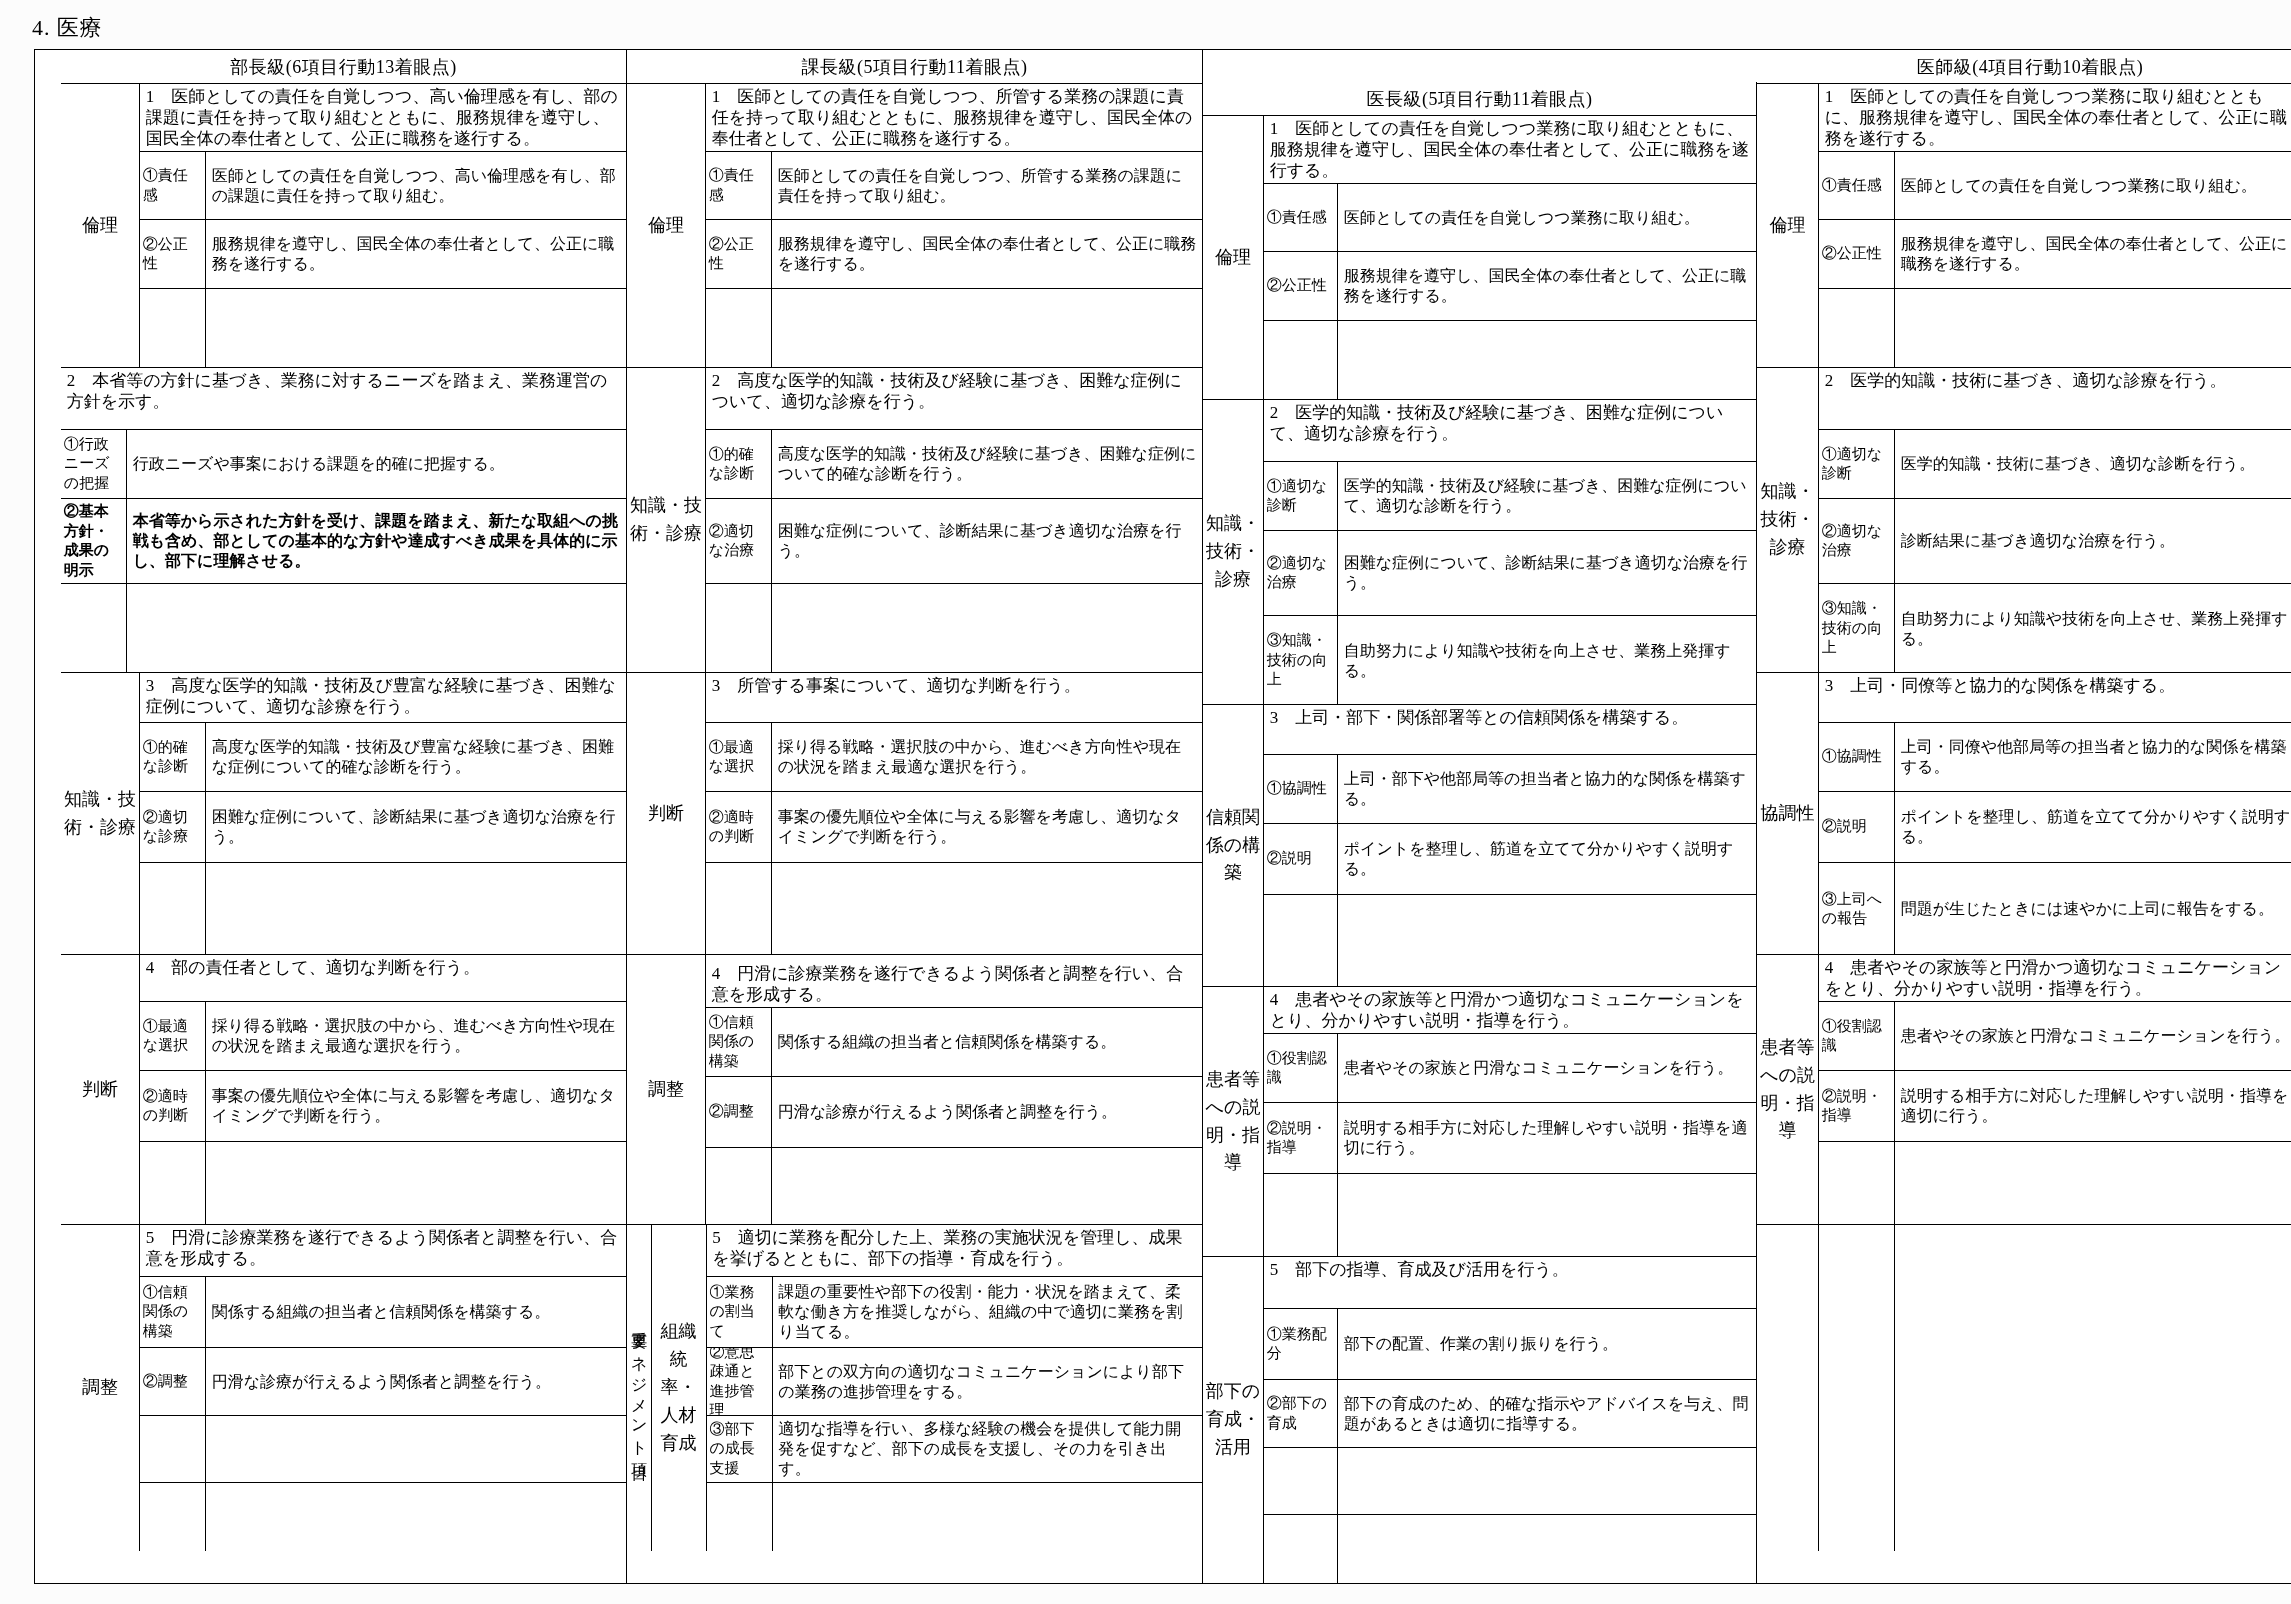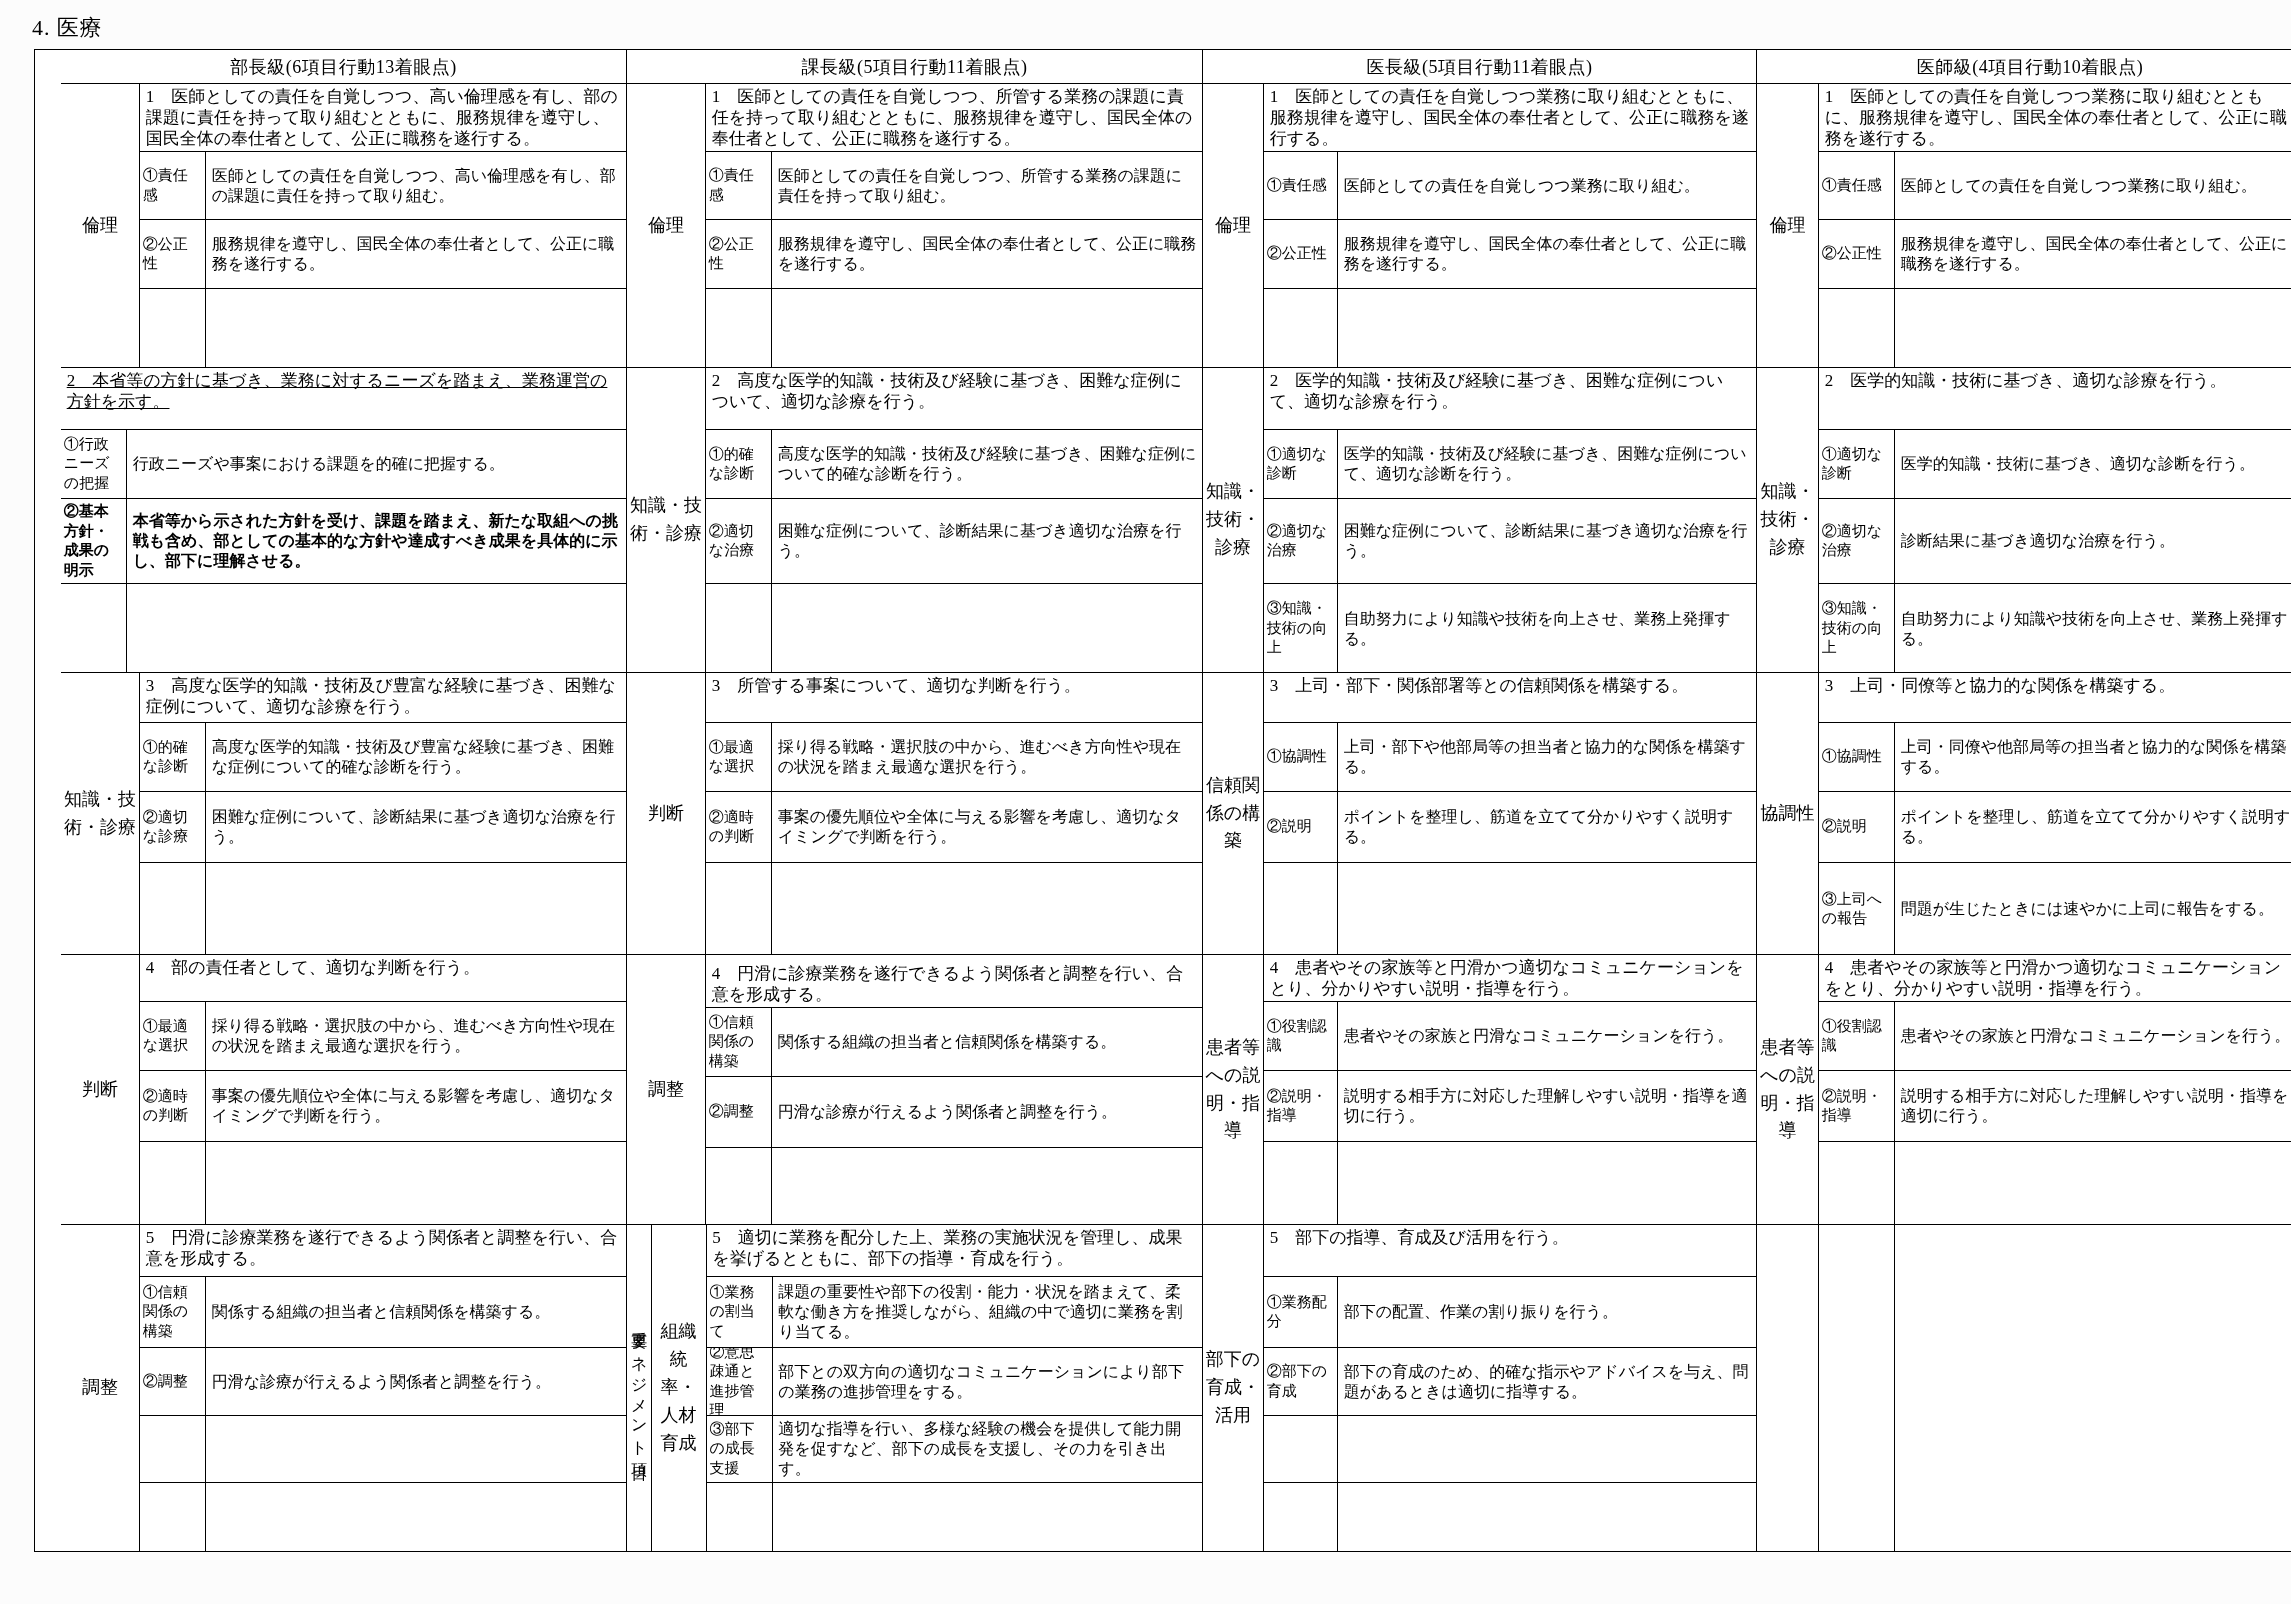--- a/index.html
+++ b/index.html
@@ -12,21 +12,21 @@
   }
   .doc-title { position:absolute; left:32px; top:13.2px; font-size:22px; letter-spacing:0.9px; }
   .eval-table {
     position:absolute; left:34px; top:49px;
     display:flex; border:1.9px solid #000; background:#fff;padding-left:26px;
   }
   .tcol { display:flex; flex-direction:column; border-right:1.9px solid #000; }
   .tcol:last-child { border-right:none; }
   .tcol:nth-child(1) { width:566px; }
   .tcol:nth-child(2) { width:576px; }
-  .tcol:nth-child(3) { width:554px; }
+  .tcol:nth-child(3) { width:554px;margin-top:32px; }
   .tcol:nth-child(4) { width:546px; }
   .col-header {
     height:34px; flex:0 0 34px; border-bottom:1.9px solid #000;
     display:flex; align-items:center; justify-content:center;
     font-size:18px; letter-spacing:0.5px;
   }
   .band { display:flex; border-bottom:1.9px solid #000; flex-shrink:0; overflow:hidden; }
   .band:last-child { border-bottom:none; }
   .cat {
     border-right:1.9px solid #000; flex-shrink:0;
@@ -96,21 +96,21 @@
             <div class="item-row" style="height: 79px;">
               <div class="item-label"></div>
               <div class="item-text">
                 <div class=""></div>
               </div>
             </div>
           </div>
         </div>
         <div class="band" style="height: 305px;">
           <div class="band-inner">
-            <div class="main-desc" style="height: 62px; text-decoration: underline;">2　本省等の方針に基づき、業務に対するニーズを踏まえ、業務運営の方針を示す。</div>
+            <div class="main-desc" style="height: 62px;">2　本省等の方針に基づき、業務に対するニーズを踏まえ、業務運営の方針を示す。</div>
             <div class="item-row" style="height: 69px;">
               <div class="item-label">①行政ニーズの把握</div>
               <div class="item-text">
                 <div class="">行政ニーズや事案における課題を的確に把握する。</div>
               </div>
             </div>
             <div class="item-row" style="height: 85px; font-weight: bold;">
               <div class="item-label">②基本方針・成果の明示</div>
               <div class="item-text">
                 <div class="">本省等から示された方針を受け、課題を踏まえ、新たな取組への挑戦も含め、部としての基本的な方針や達成すべき成果を具体的に示し、部下に理解させる。</div>

